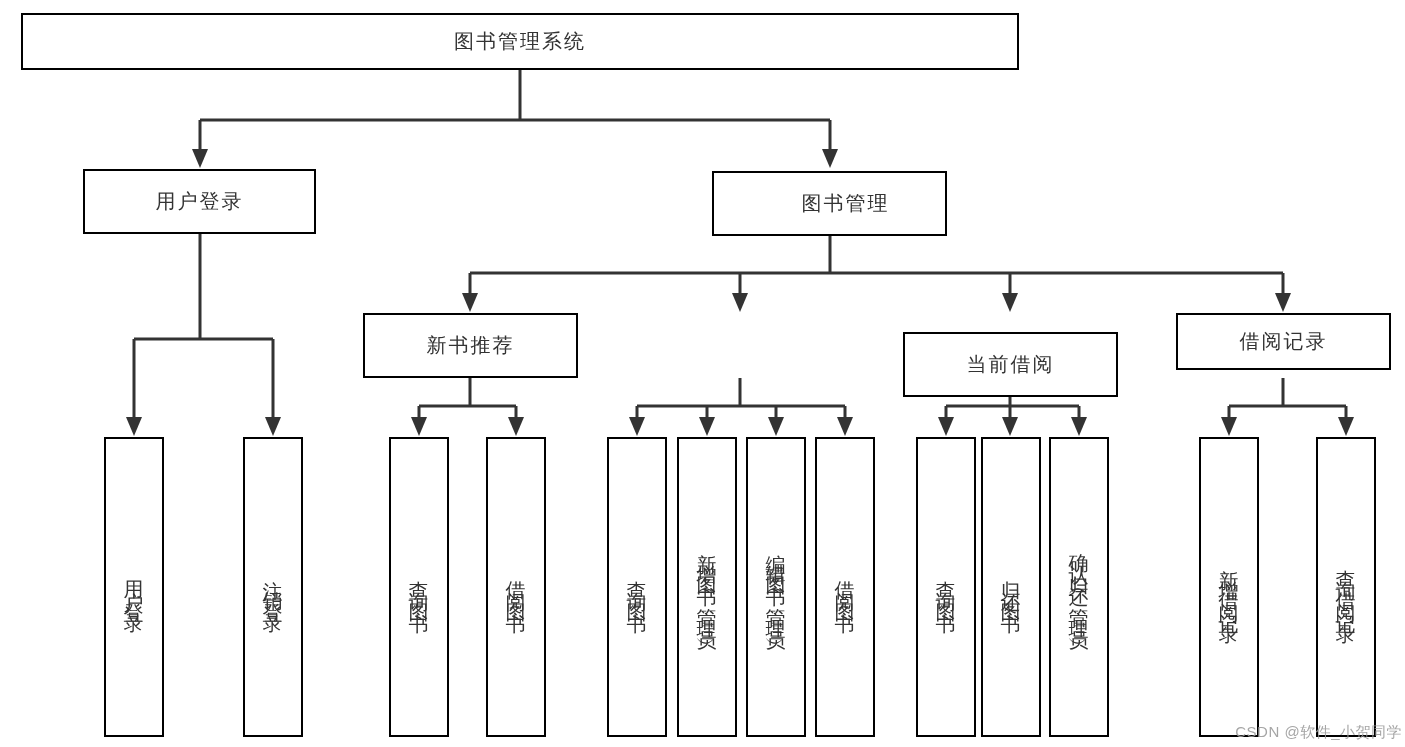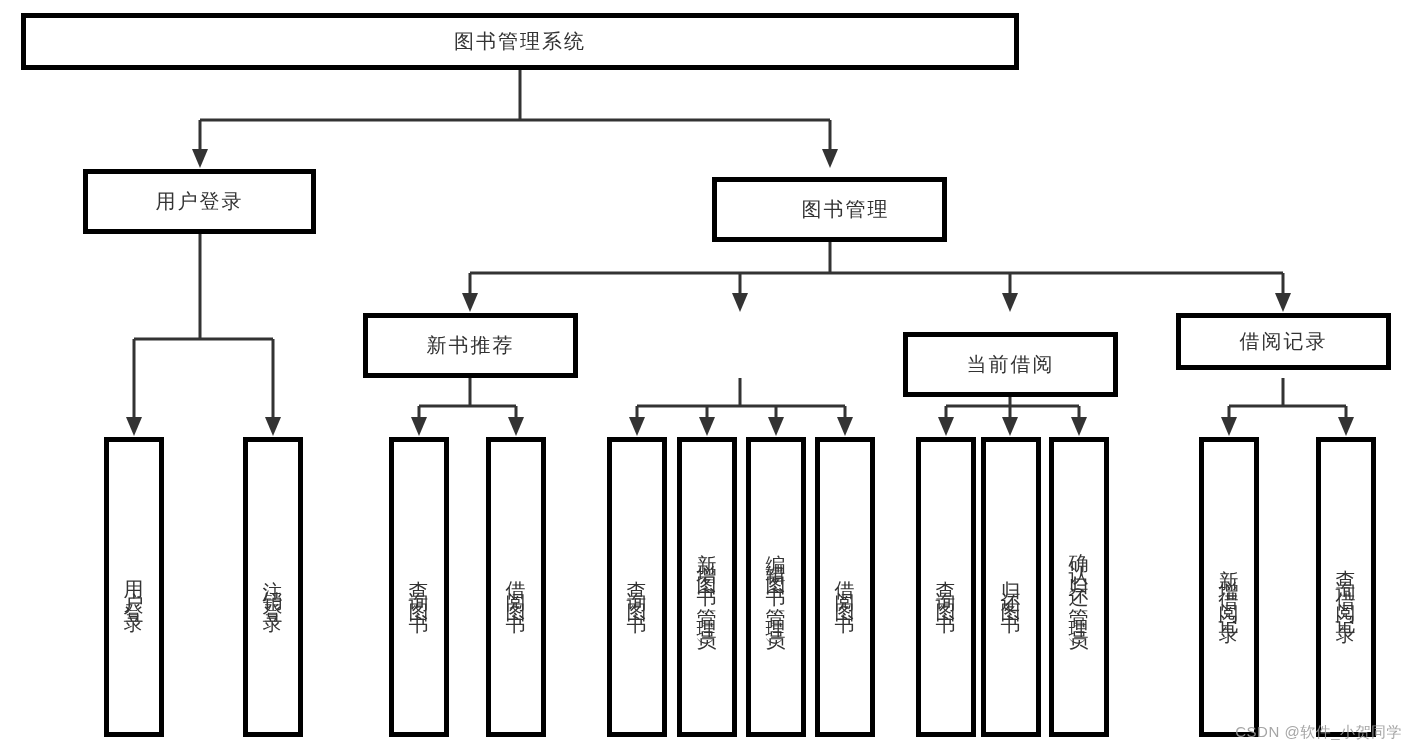--- a/index.html
+++ b/index.html
@@ -20,42 +20,42 @@
     left: 0;
     top: 0;
     width: 1405px;
     height: 747px;
     z-index: 1;
   }
   .box {
     position: absolute;
     box-sizing: border-box;
     background: #ffffff;
-    border: 5px solid #000000;
+    border: 2px solid #000000;
     display: flex;
     align-items: center;
     justify-content: center;
     color: #333333;
     font-size: 20px;
     letter-spacing: 2px;
     z-index: 2;
     white-space: nowrap;
   }
   .vbox {
     writing-mode: vertical-rl;
     text-orientation: mixed;
     letter-spacing: 11px;
     line-height: 1;
     white-space: normal;
   }
   
   .n-root    { left: 21px;   top: 13px;  width: 998px; height: 57px; }
   
   .n-login   { left: 83px;   top: 169px; width: 233px; height: 65px; }
-  .n-manage  { left: 712px;  top: 177px; width: 235px; height: 65px; padding-left: 32px; }
+  .n-manage  { left: 712px;  top: 171px; width: 235px; height: 65px; padding-left: 32px; }
   
   .n-newbooks { left: 363px;  top: 313px; width: 215px; height: 65px; }
   .n-borrow   { left: 633px;  top: 313px; width: 215px; height: 65px; }
   .n-current  { left: 903px;  top: 324px; width: 215px; height: 65px; margin-top: 8px; }
   .n-records  { left: 1176px; top: 313px; width: 215px; height: 57px; }
   
   .leaf { top: 437px; width: 60px; height: 300px; }
   .n-a1 { left: 104px; }
   .n-a2 { left: 243px; }
   .n-b1 { left: 389px; }

